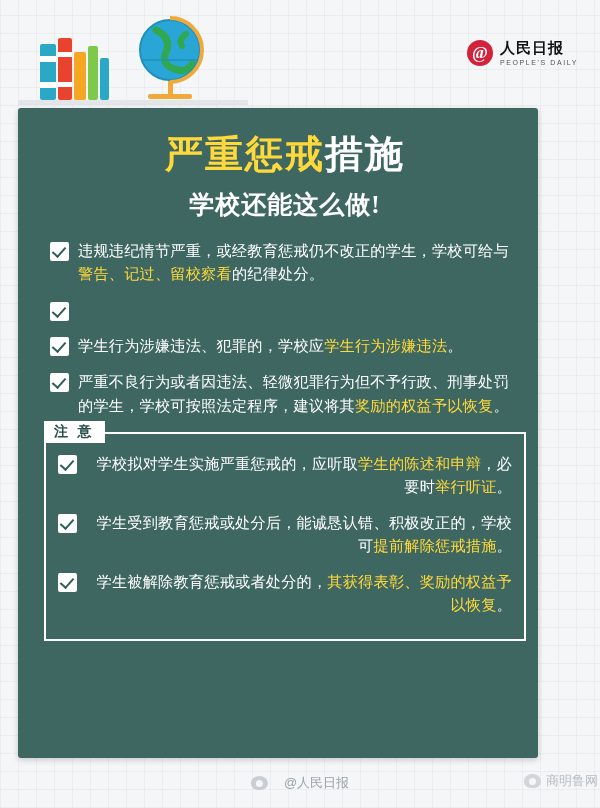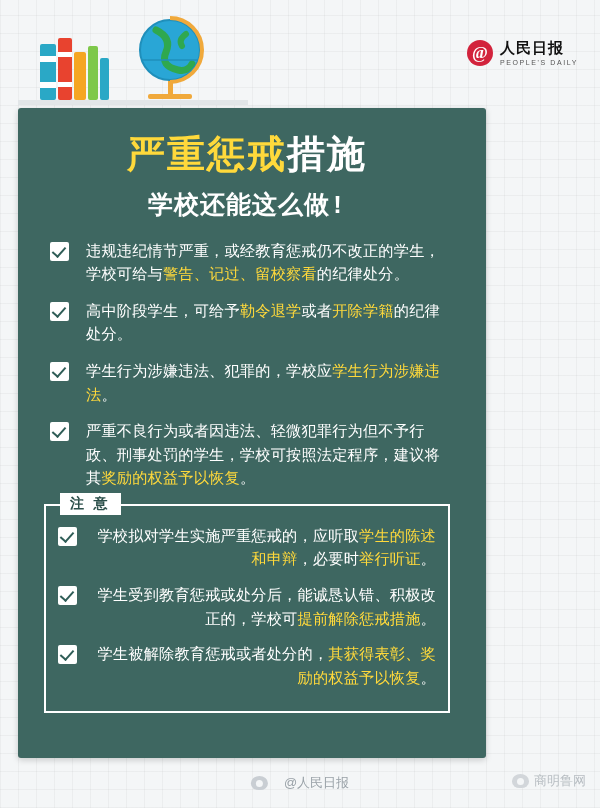--- a/index.html
+++ b/index.html
@@ -55,52 +55,52 @@
   .brand-en {
     font-size: 7px;
     color: #555;
     letter-spacing: 1.6px;
     margin-top: 3px;
   }
   
   .card {
     position: absolute;
     left: 18px; top: 108px;
-    width: 468px;
+    width: 520px;
     height: 650px;
     background: #3e6761;
     border-radius: 3px;
-    padding: 26px 36px 18px 26px;
+    padding: 26px 12px 18px 26px;
     box-shadow: 0 2px 6px rgba(0,0,0,0.18);
   }
   .title {
     text-align: center;
     font-size: 38px;
     font-weight: bold;
     line-height: 1.1;
     letter-spacing: 2px;
     font-family: "Liberation Serif", serif;
     margin-bottom: 12px;
   }
   .title .hl { color: #ffd93b; }
   .title .wh { color: #ffffff; }
   .subtitle {
     text-align: center;
     color: #ffffff;
     font-size: 25px;
     font-weight: bold;
     letter-spacing: 1px;
-    font-family: Liberation Mono, monospace;
+    font-family: Liberation Serif, serif;
     margin-bottom: 18px;
   }
   .items { padding: 0 6px; }
   .item {
     display: flex;
     align-items: flex-start;
-    gap: 17px;
+    gap: 9px;
     margin-bottom: 13px;
   }
   .check {
     flex: 0 0 auto;
     width: 19px; height: 19px;
     background: #ffffff;
     border-radius: 2px;
     margin-top: 3px;
     position: relative;
   }
@@ -120,21 +120,21 @@
     letter-spacing: 0.2px;
   }
   .item-text .y { color: #ffd93b; }
   
   .notice-wrap {
     position: relative;
     margin-top: 14px;
   }
   .notice-tag {
     position: absolute;
-    left: 16px; top: -11px;
+    left: 0; top: -11px;
     background: #ffffff;
     color: #2b4f4a;
     font-size: 14px;
     font-weight: bold;
     padding: 2px 10px;
     letter-spacing: 3px;
     z-index: 2;
     font-family: "Liberation Serif", serif;
   }
   .notice-box {
@@ -168,21 +168,21 @@
   .weibo-eye::after {
     content: "";
     position: absolute;
     left: 5px; top: 4px;
     width: 7px; height: 7px;
     border-radius: 50%;
     background: #f4f6f7;
   }
   .weibo-right {
     position: absolute;
-    right: 14px; top: 14px;
+    right: 2px; top: 14px;
     display: flex; align-items: center; gap: 5px;
     color: #b7bdc2;
     font-size: 13px;
   }
   .weibo-right .weibo-eye { background: #d2d6da; }
   .watermark-bar {
     position: absolute;
     left: 0; bottom: 0;
     width: 600px; height: 3px;
     background: transparent;
@@ -235,21 +235,20 @@
     </div>
     <div class="subtitle">学校还能这么做!</div>
 
     <div class="items" id="measure-list">
         <div class="item">
           <span class="check"></span>
           <div class="item-text"><span>违规违纪情节严重，或经教育惩戒仍不改正的学生，学校可给与</span><span class="y">警告、记过、留校察看</span><span>的纪律处分。</span></div>
         </div>
         <div class="item">
           <span class="check"></span>
-          <div class="item-text"><span>高中阶段学生，可给予</span><span class="y">勒令退学</span><span>或者</span><span class="y">开除学籍</span><span>的纪律处分。</span></div>
         </div>
         <div class="item">
           <span class="check"></span>
           <div class="item-text"><span>学生行为涉嫌违法、犯罪的，学校应</span><span class="y">学生行为涉嫌违法</span><span>。</span></div>
         </div>
         <div class="item">
           <span class="check"></span>
           <div class="item-text"><span>严重不良行为或者因违法、轻微犯罪行为但不予行政、刑事处罚的学生，学校可按照法定程序，建议将其</span><span class="y">奖励的权益予以恢复</span><span>。</span></div>
         </div>
       </div>

